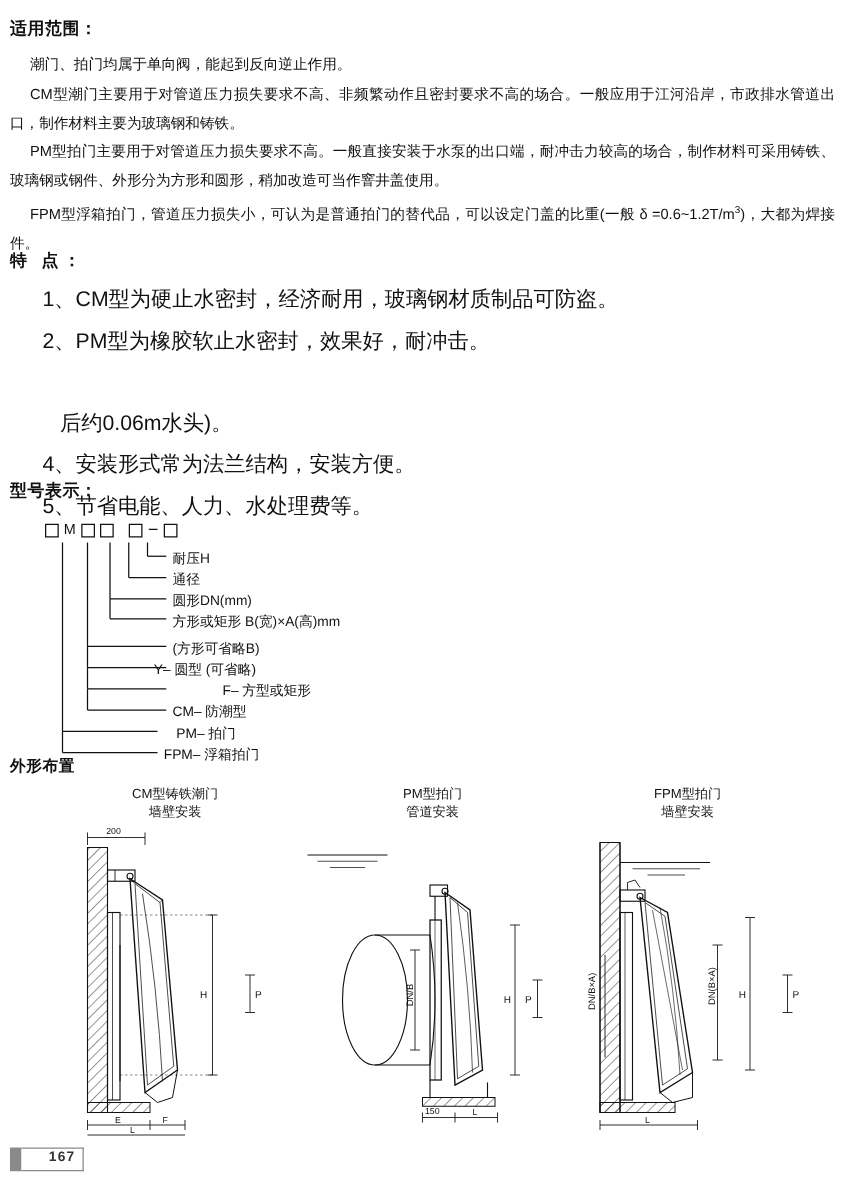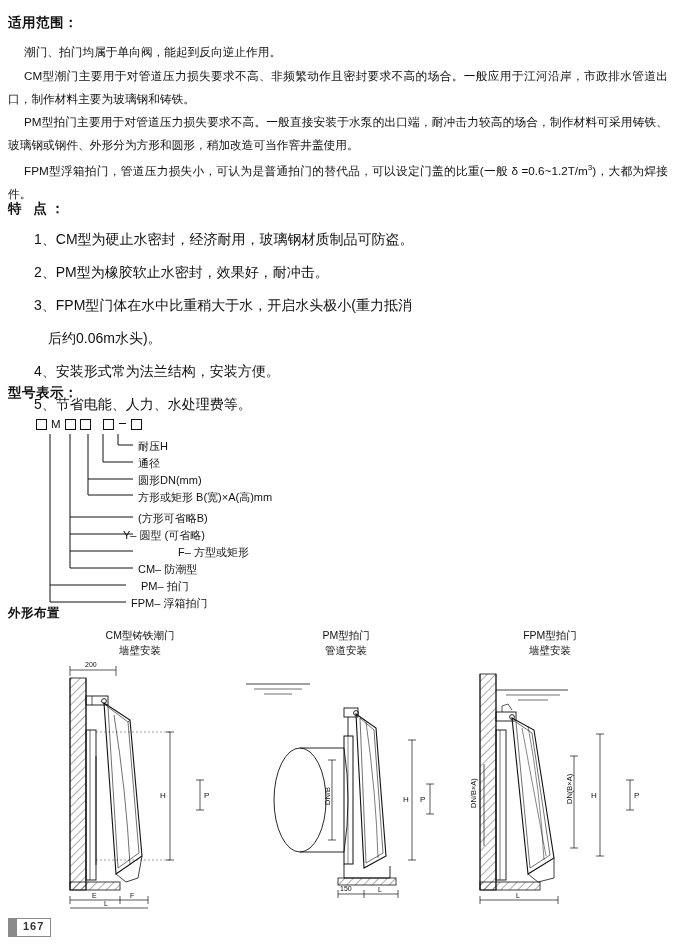--- a/index.html
+++ b/index.html
@@ -45,21 +45,21 @@
   #p2 { left: 8px;  top: 64px;  width: 660px; text-indent: 16px;}
   #p3 { left: 8px;  top: 110px; width: 660px; text-indent: 16px;}
   #p4 { left: 8px;  top: 156px; width: 660px; text-indent: 16px;}
 
   sup { font-size: 8px; }
 
   
   .feat {
     position: absolute;
     left: 34px;
-    font-size: 14px;
+    font-size: 17px;
     line-height: 21px;
   }
   #f1 { top: 229px; }
   #f2 { top: 262px; }
   #f3 { top: 295px; }
   #f3b{ top: 328px; left: 48px;}
   #f4 { top: 361px; }
   #f5 { top: 394px; }
 
   
@@ -124,21 +124,21 @@
     height: 19px;
     font-size: 11px;
   }
   .pagenum .blk {
     width: 9px;
     background: #8a8a8a;
   }
   .pagenum .num {
     border: 1px solid #8a8a8a;
     border-left: none;
-    padding: 1px 6px 0 6px;
+    padding: 1px 6px 0 22px;
     color: #333;
     font-weight: bold;
     letter-spacing: 1px;
   }
 
   svg text { font-family: "Liberation Sans", sans-serif; }
 </style>
 </head>
 <body>
 
@@ -148,21 +148,20 @@
 
   <div class="para" id="p1">潮门、拍门均属于单向阀，能起到反向逆止作用。</div>
   <div class="para" id="p2">CM型潮门主要用于对管道压力损失要求不高、非频繁动作且密封要求不高的场合。一般应用于江河沿岸，市政排水管道出口，制作材料主要为玻璃钢和铸铁。</div>
   <div class="para" id="p3">PM型拍门主要用于对管道压力损失要求不高。一般直接安装于水泵的出口端，耐冲击力较高的场合，制作材料可采用铸铁、玻璃钢或钢件、外形分为方形和圆形，稍加改造可当作窨井盖使用。</div>
   <div class="para" id="p4"><span>FPM型浮箱拍门，管道压力损失小，可认为是普通拍门的替代品，可以设定门盖的比重(一般 δ =0.6~1.2T/m</span><sup>3</sup><span>)，大都为焊接件。</span></div>
 
   <div class="sec-title" id="h-feat">特 点：</div>
 
   <div class="feat" id="f1">1、CM型为硬止水密封，经济耐用，玻璃钢材质制品可防盗。</div>
   <div class="feat" id="f2">2、PM型为橡胶软止水密封，效果好，耐冲击。</div>
-  <div class="feat" id="f3">3、FPM型门体在水中比重稍大于水，开启水头极小(重力抵消</div>
   <div class="feat" id="f3b">后约0.06m水头)。</div>
   <div class="feat" id="f4">4、安装形式常为法兰结构，安装方便。</div>
   <div class="feat" id="f5">5、节省电能、人力、水处理费等。</div>
 
   <div class="sec-title" id="h-model">型号表示：</div>
 
   <div class="model-wrap">
 
     <div class="boxrow">
       <span class="sq"></span>

